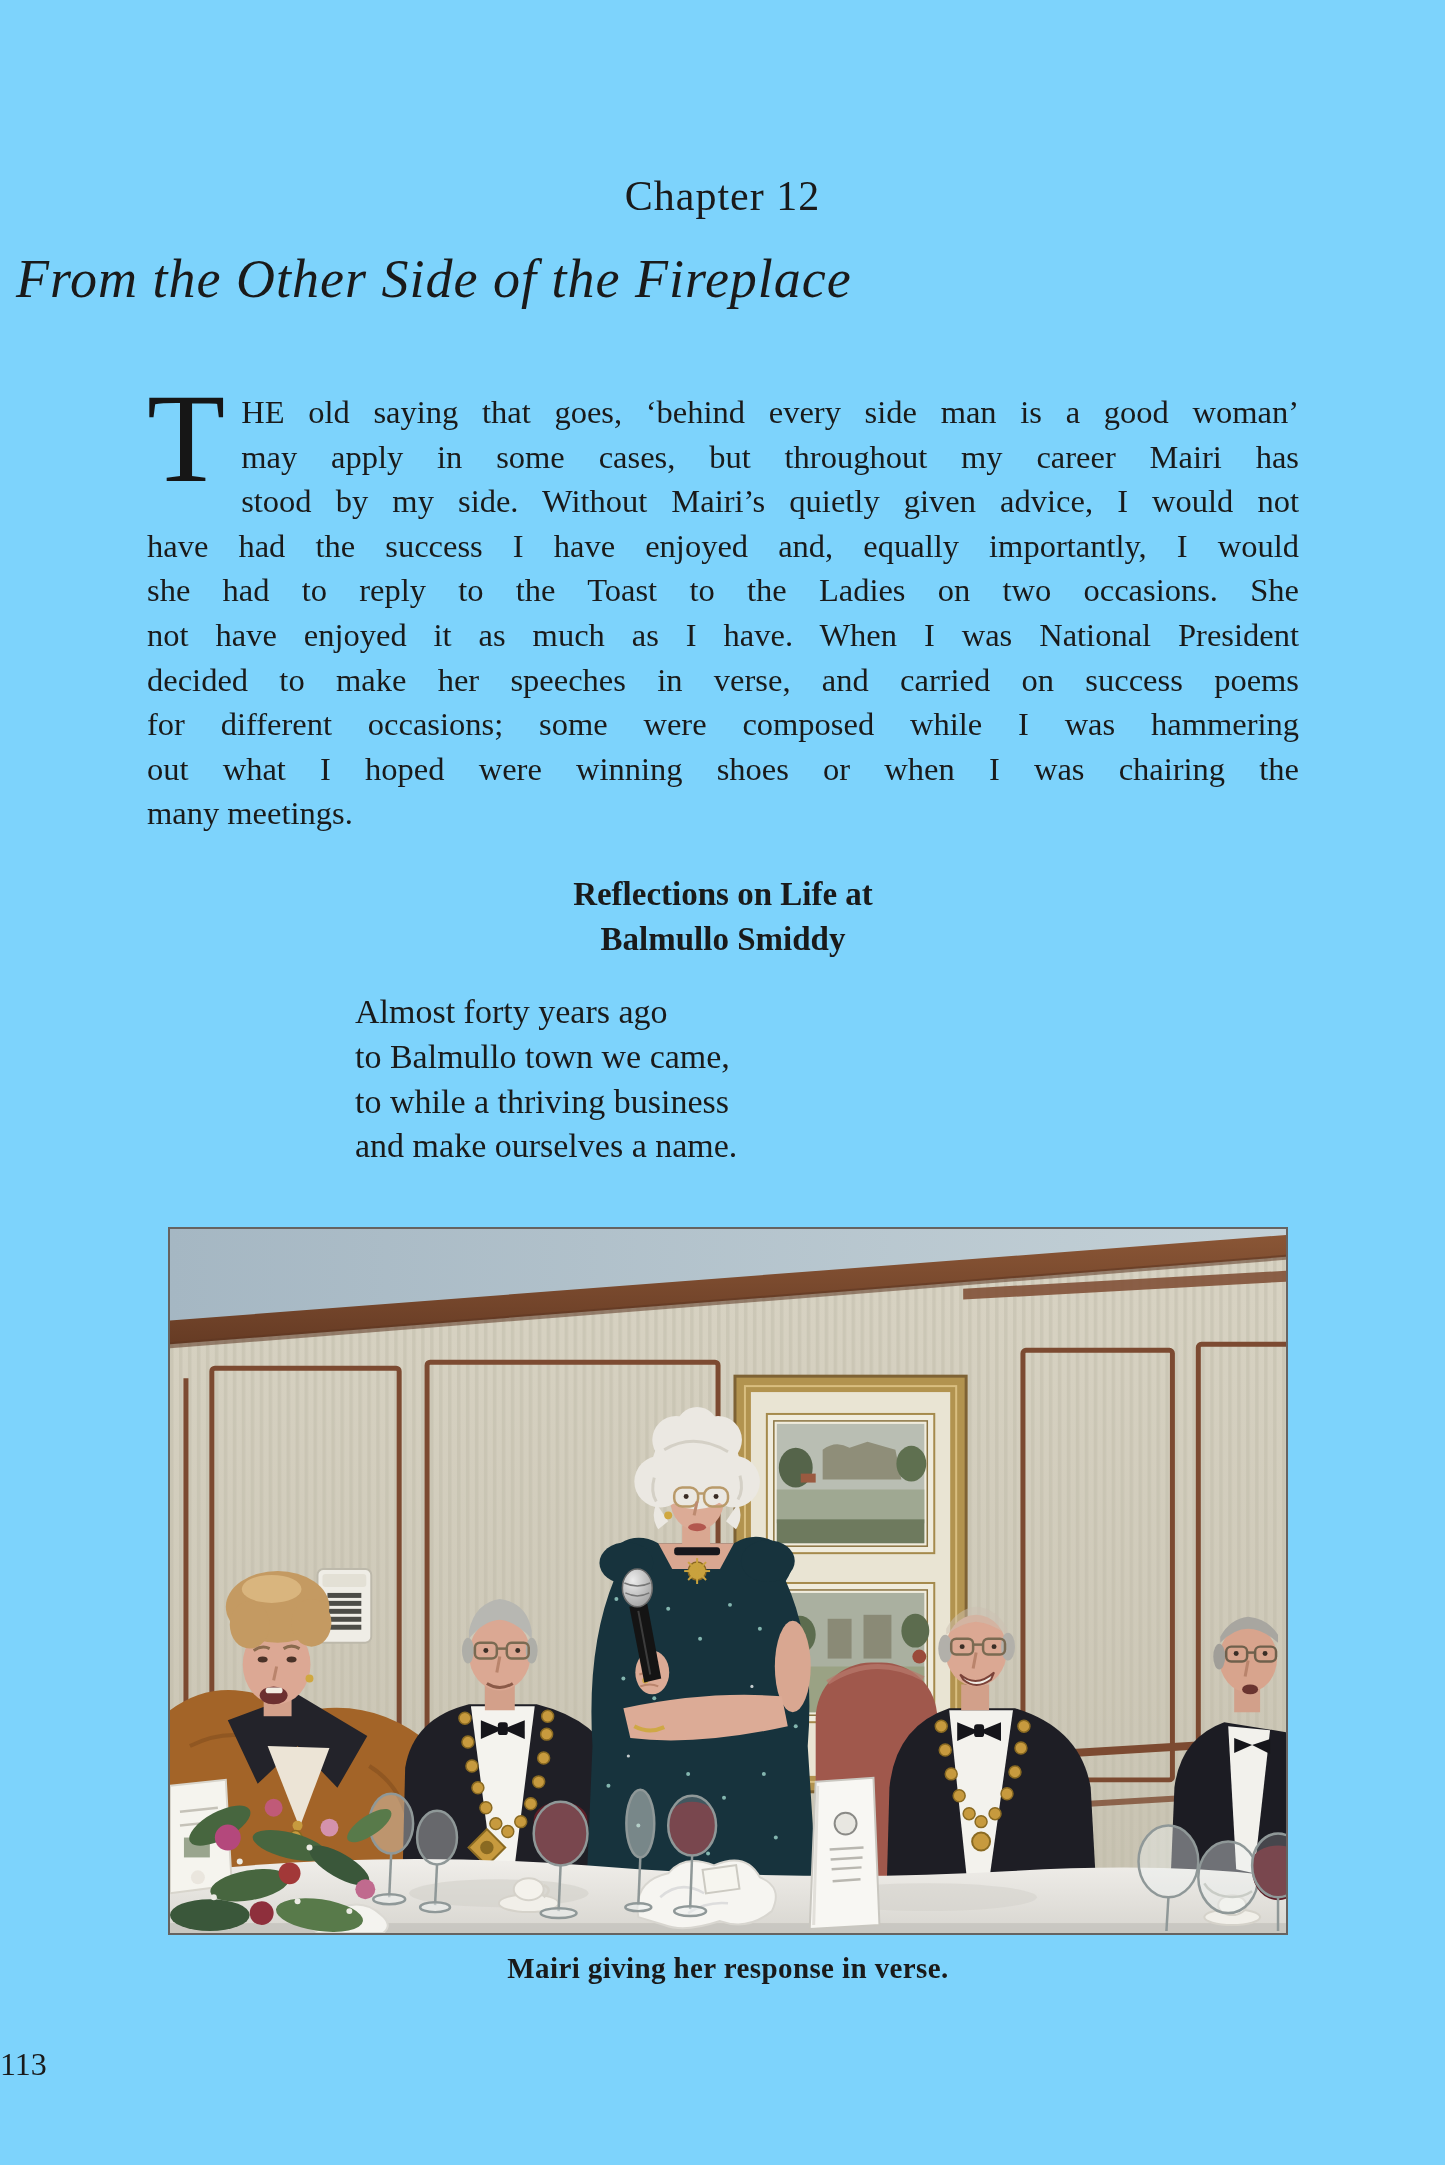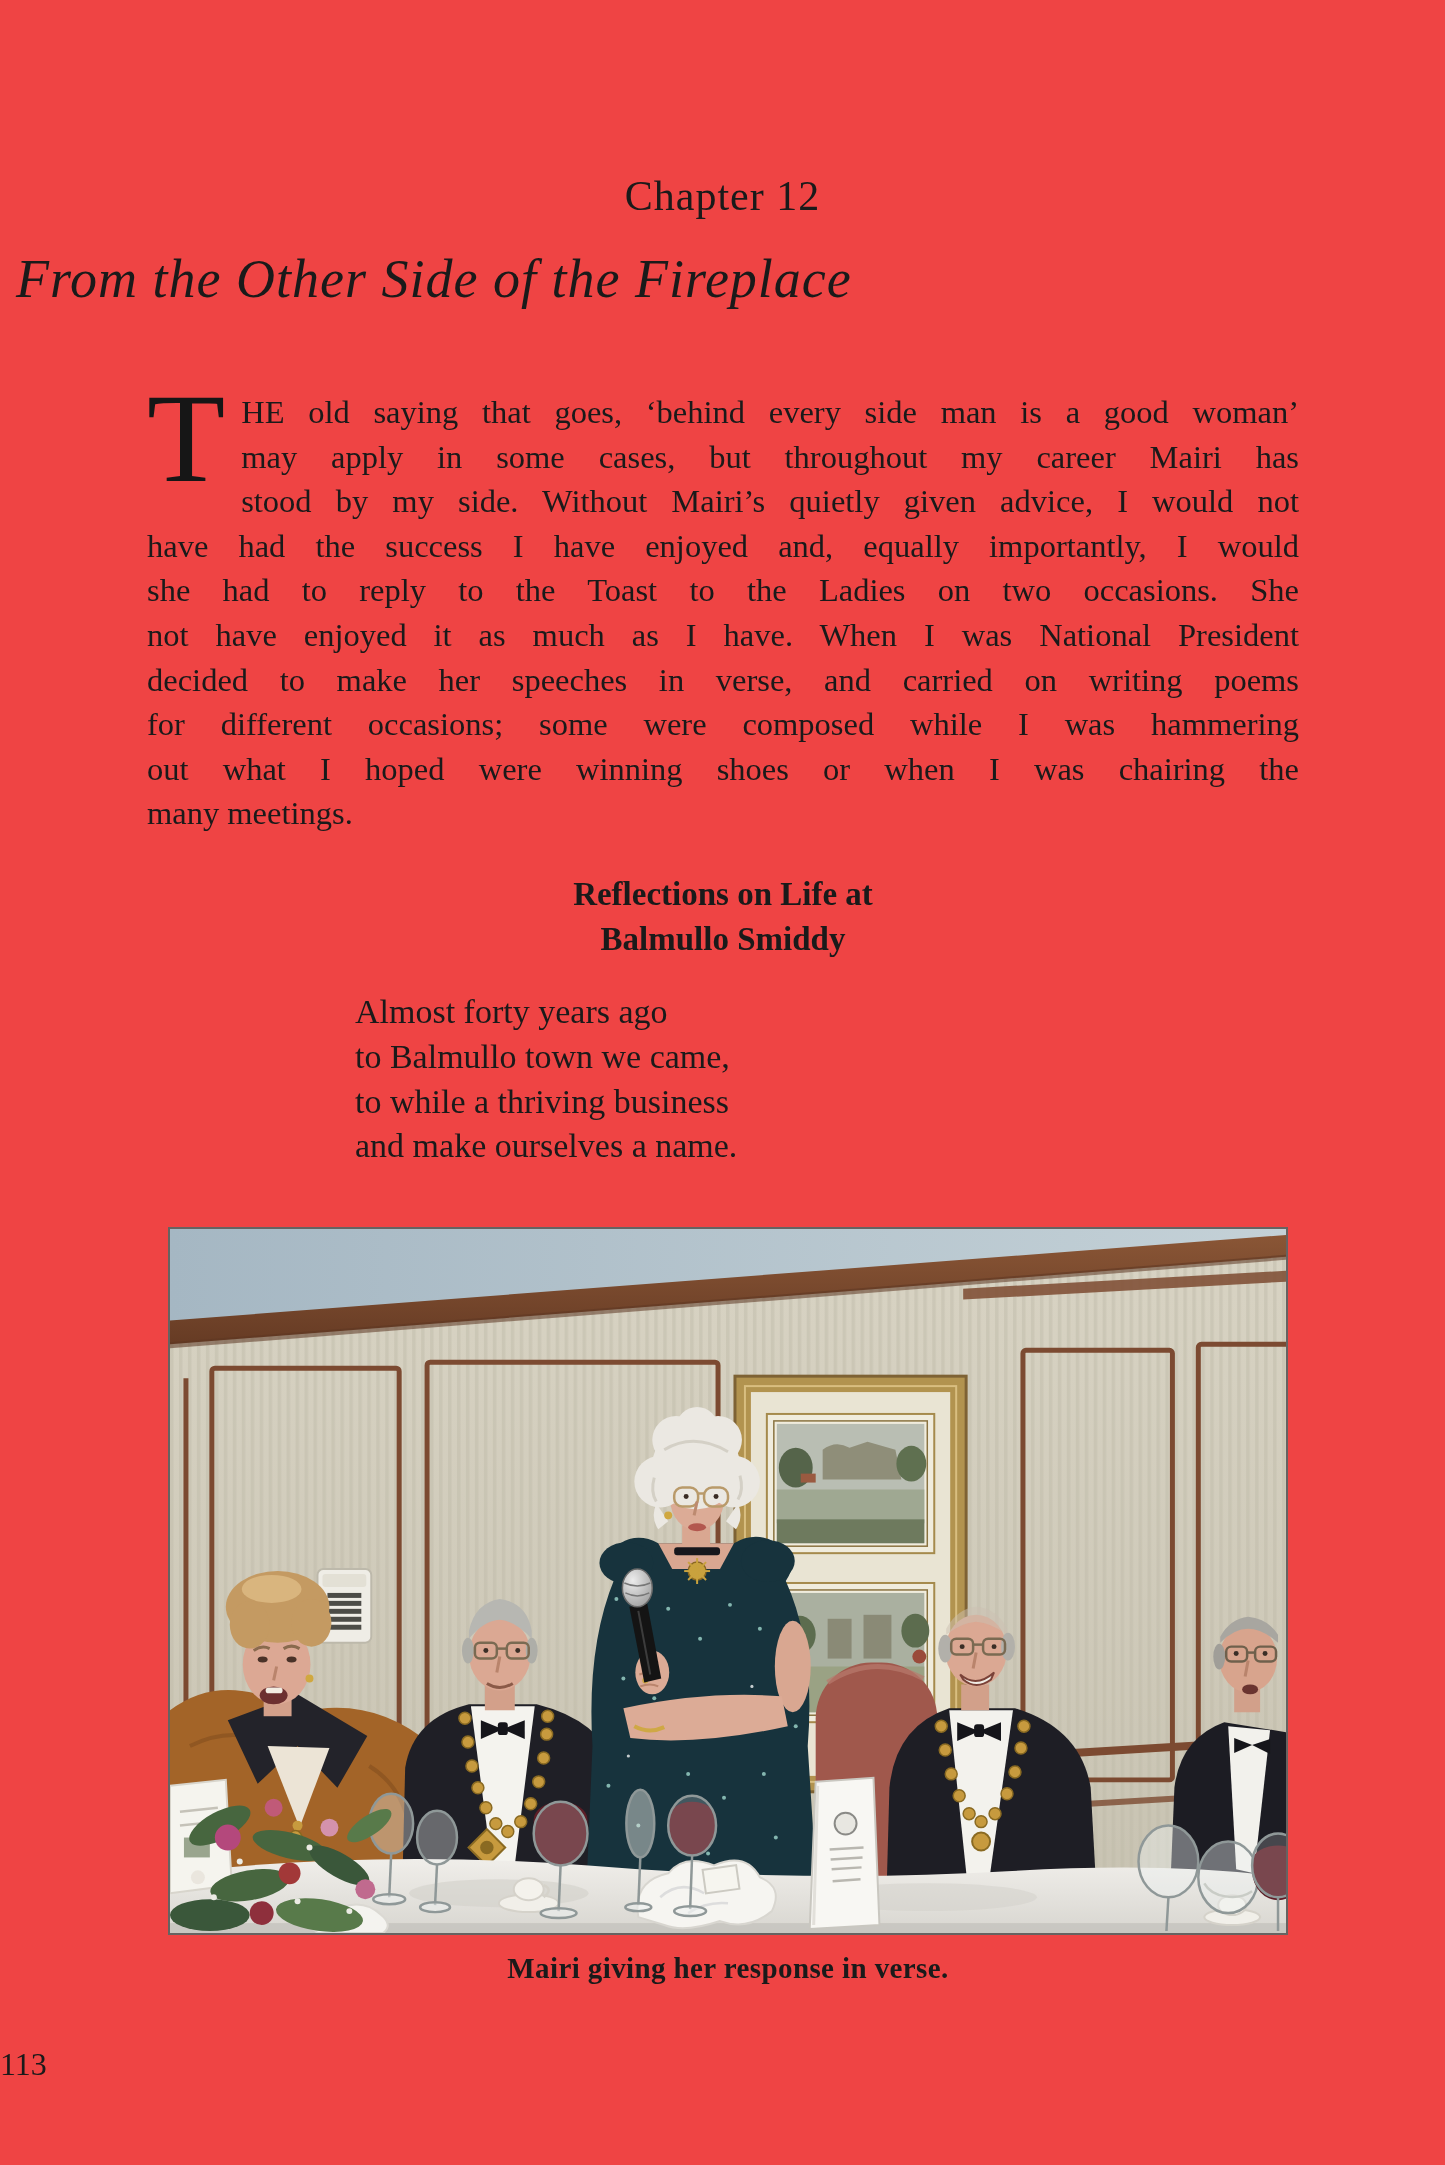--- a/index.html
+++ b/index.html
@@ -1,18 +1,18 @@
 <!DOCTYPE html>
 <html><head>
 <meta charset="utf-8">
 <style>
   html,body { margin:0; padding:0; background:#e8e8e8; }
   .page {
     position:relative; width:1445px; height:2165px;
-    background:#ef4444; margin:0 auto; overflow:hidden;
+    background:#7dd3fc; margin:0 auto; overflow:hidden;
     font-family:"Liberation Serif", serif; color:#1a1a1a;
   }
   .chapter-label {
     position:absolute; top:172px; left:0; width:100%;
     text-align:center; font-size:42px; letter-spacing:1px;
   }
   .chapter-title {
     position:absolute; top:248px; left:16px; width:100%;
     text-align:left; font-style:italic; font-size:54px; letter-spacing:1px;
   }
@@ -59,21 +59,21 @@
   <div class="chapter-title">From the Other Side of the Fireplace</div>
 
   <section class="body-text">
     <span class="dropcap">T</span>
     <div class="pline">HE old saying that goes, ‘behind every side man is a good woman’</div>
     <div class="pline">may apply in some cases, but throughout my career Mairi has</div>
     <div class="pline">stood by my side. Without Mairi’s quietly given advice, I would not</div>
     <div class="pline">have had the success I have enjoyed and, equally importantly, I would</div>
     <div class="pline">she had to reply to the Toast to the Ladies on two occasions. She</div>
     <div class="pline">not have enjoyed it as much as I have. When I was National President</div>
-    <div class="pline">decided to make her speeches in verse, and carried on writing poems</div>
+    <div class="pline">decided to make her speeches in verse, and carried on success poems</div>
     <div class="pline">for different occasions; some were composed while I was hammering</div>
     <div class="pline">out what I hoped were winning shoes or when I was chairing the</div>
     <div class="pline last">many meetings.</div>
   </section>
 
   <div class="poem-heading">
     <div>Reflections on Life at</div>
     <div>Balmullo Smiddy</div>
   </div>
 

